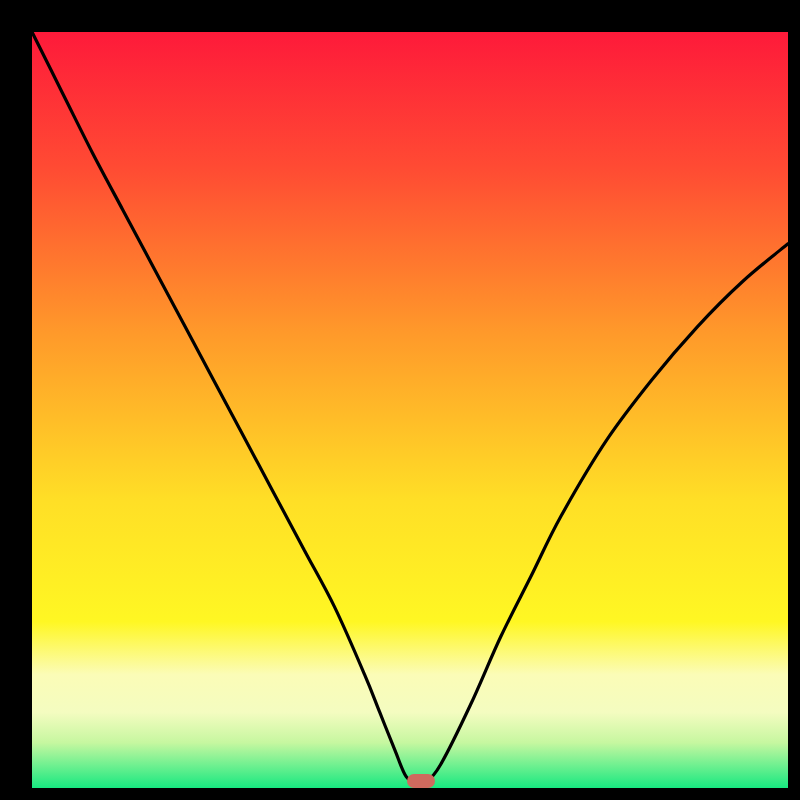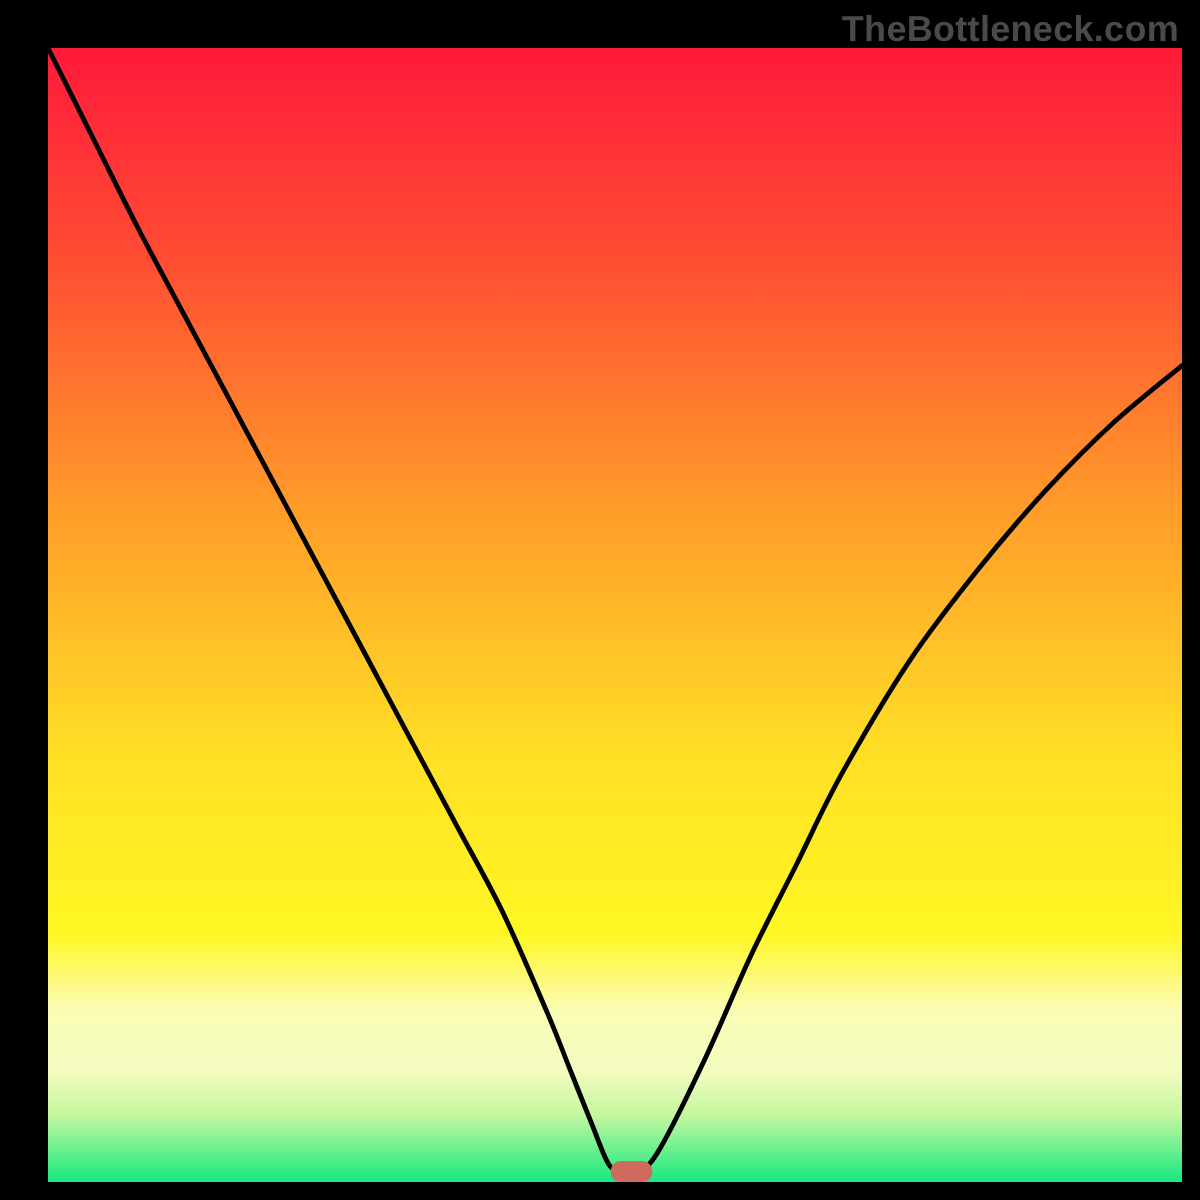--- a/index.html
+++ b/index.html
@@ -40,21 +40,20 @@
     background: #cf6a5e;
     border-radius: 7px;
     transform: translate(-50%, -50%);
     z-index: 4;
   }
 </style>
 </head>
 <body>
 
 <div class="stage">
-  <div class="watermark">TheBottleneck.com</div>
 
   <svg class="plot" width="800" height="800" viewBox="0 0 800 800">
     <defs>
       <linearGradient id="bgGrad" x1="0" y1="0" x2="0" y2="1">
         <stop offset="0%" stop-color="#fe1a3a"></stop>
         <stop offset="18%" stop-color="#ff4b33"></stop>
         <stop offset="40%" stop-color="#ff9a2a"></stop>
         <stop offset="62%" stop-color="#ffdf26"></stop>
         <stop offset="78%" stop-color="#fff723"></stop>
         <stop offset="85%" stop-color="#fbfcb7"></stop>

